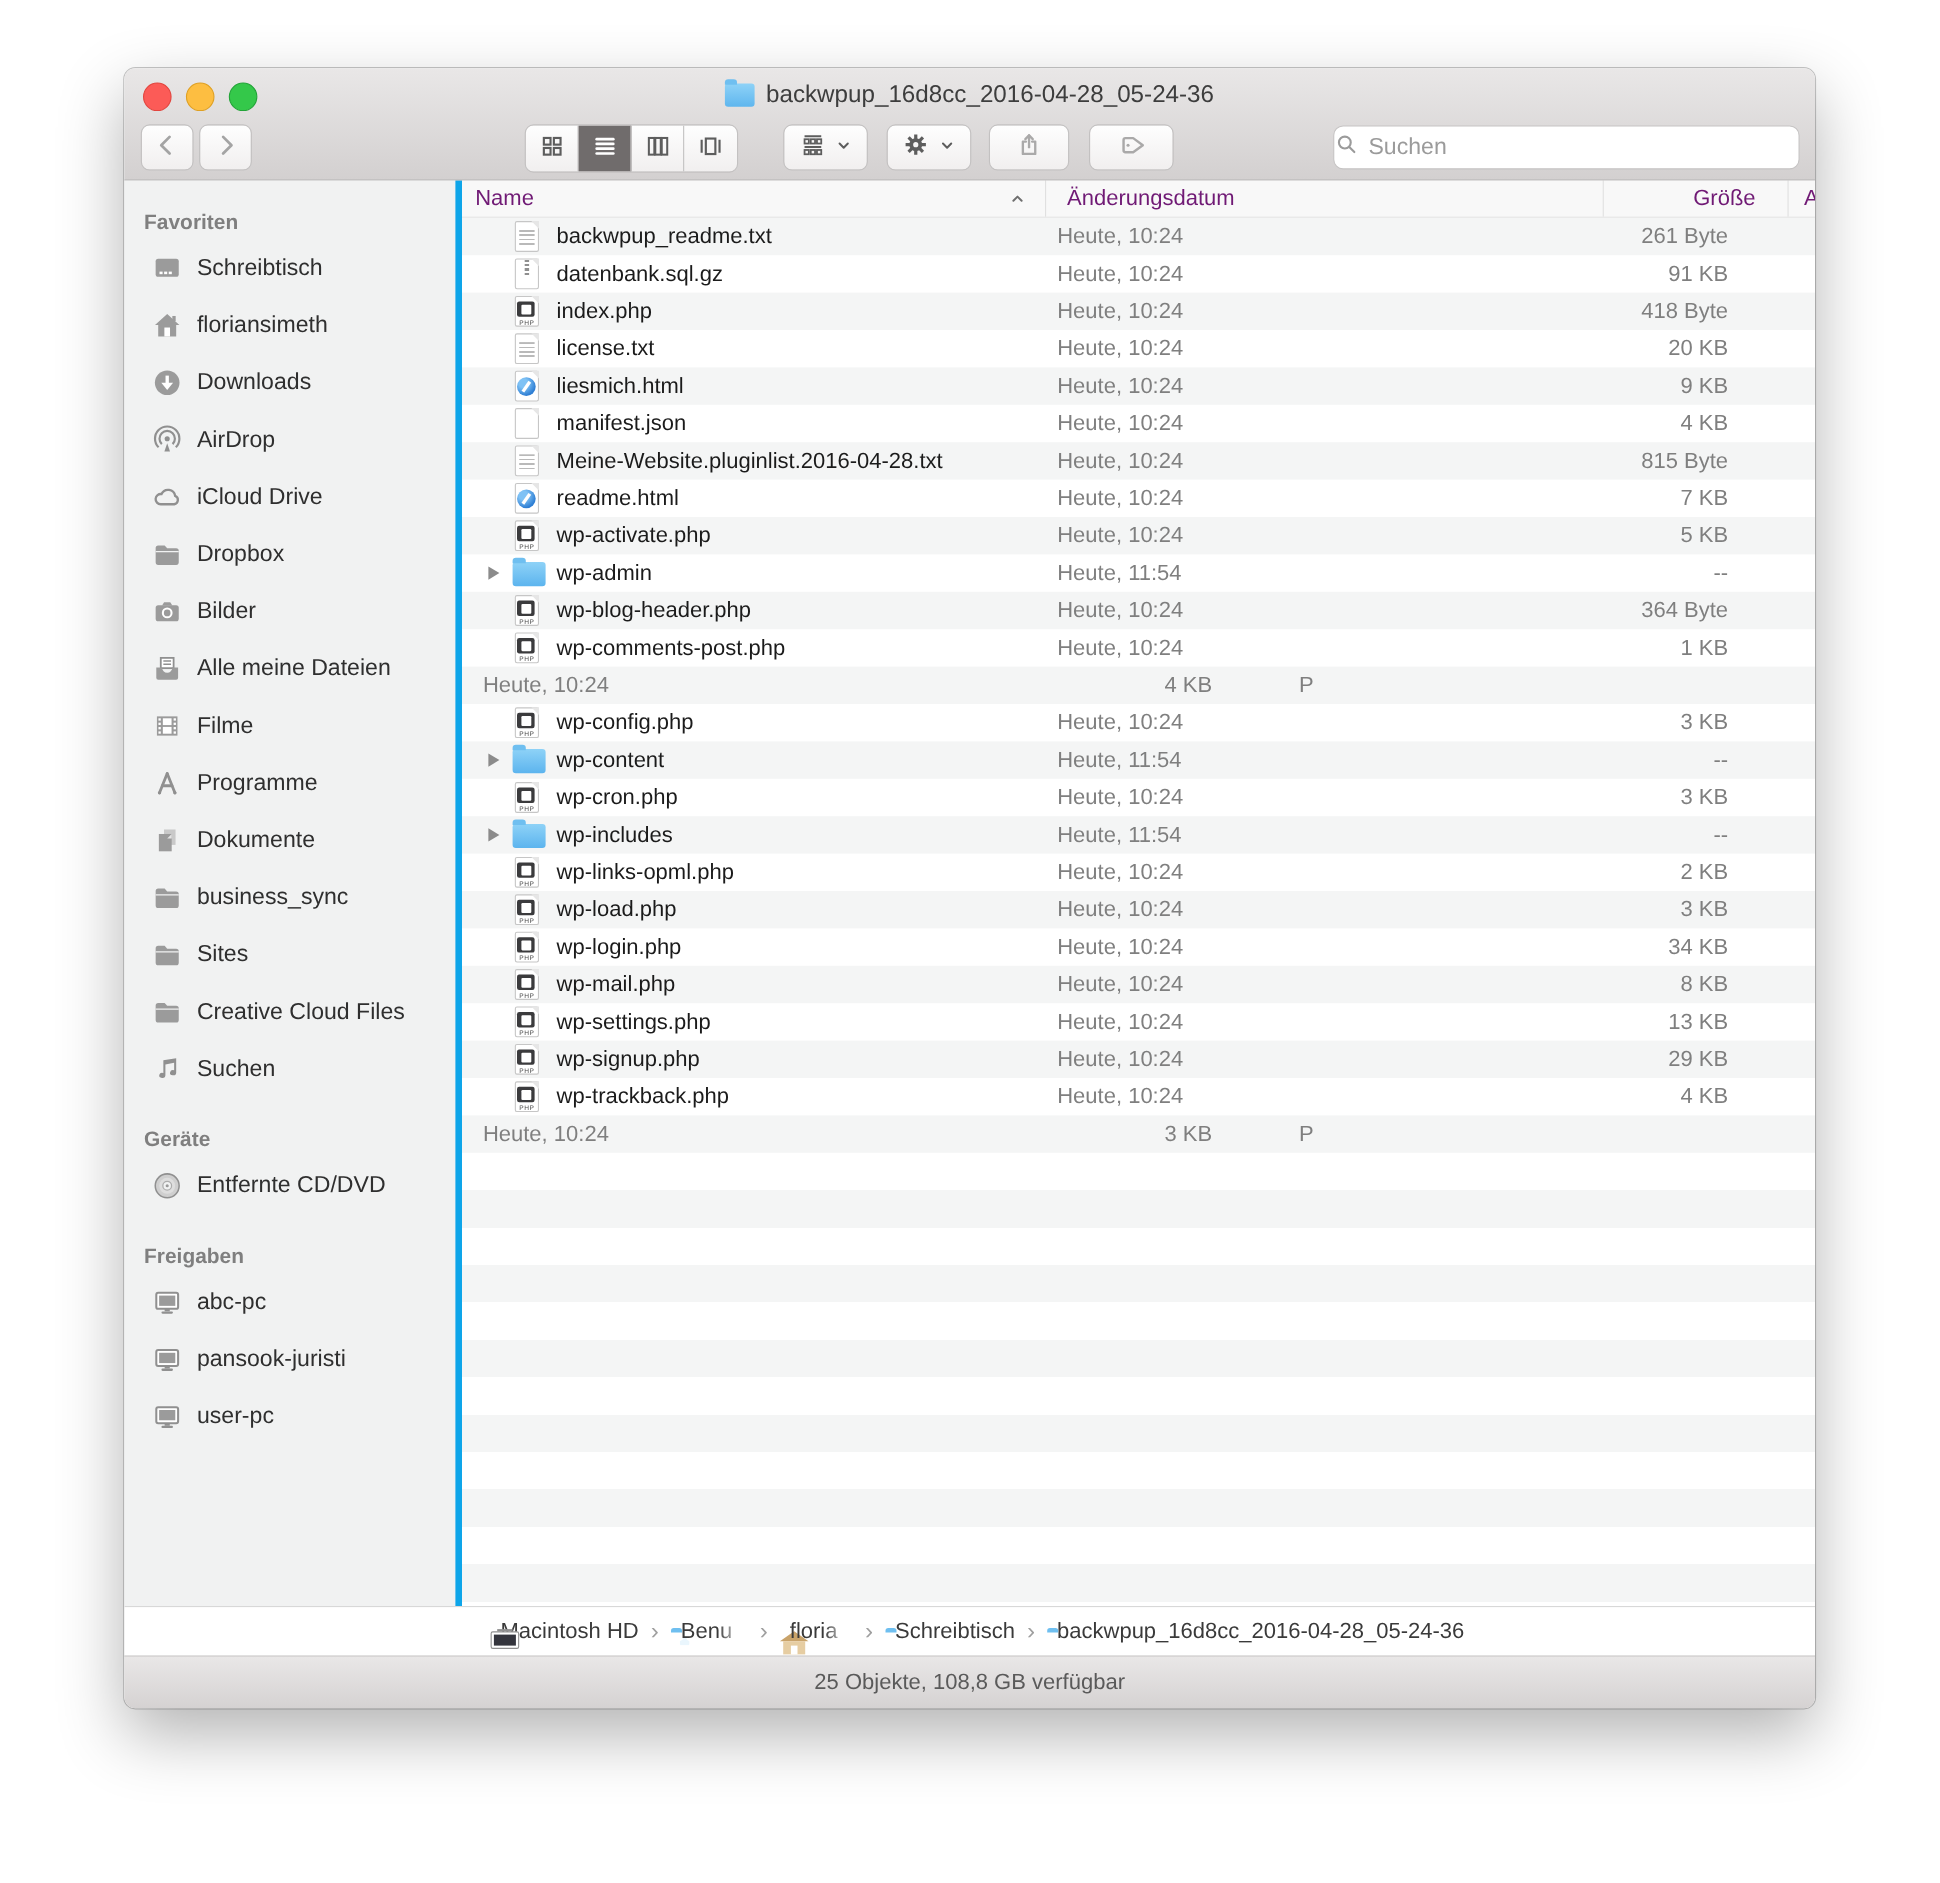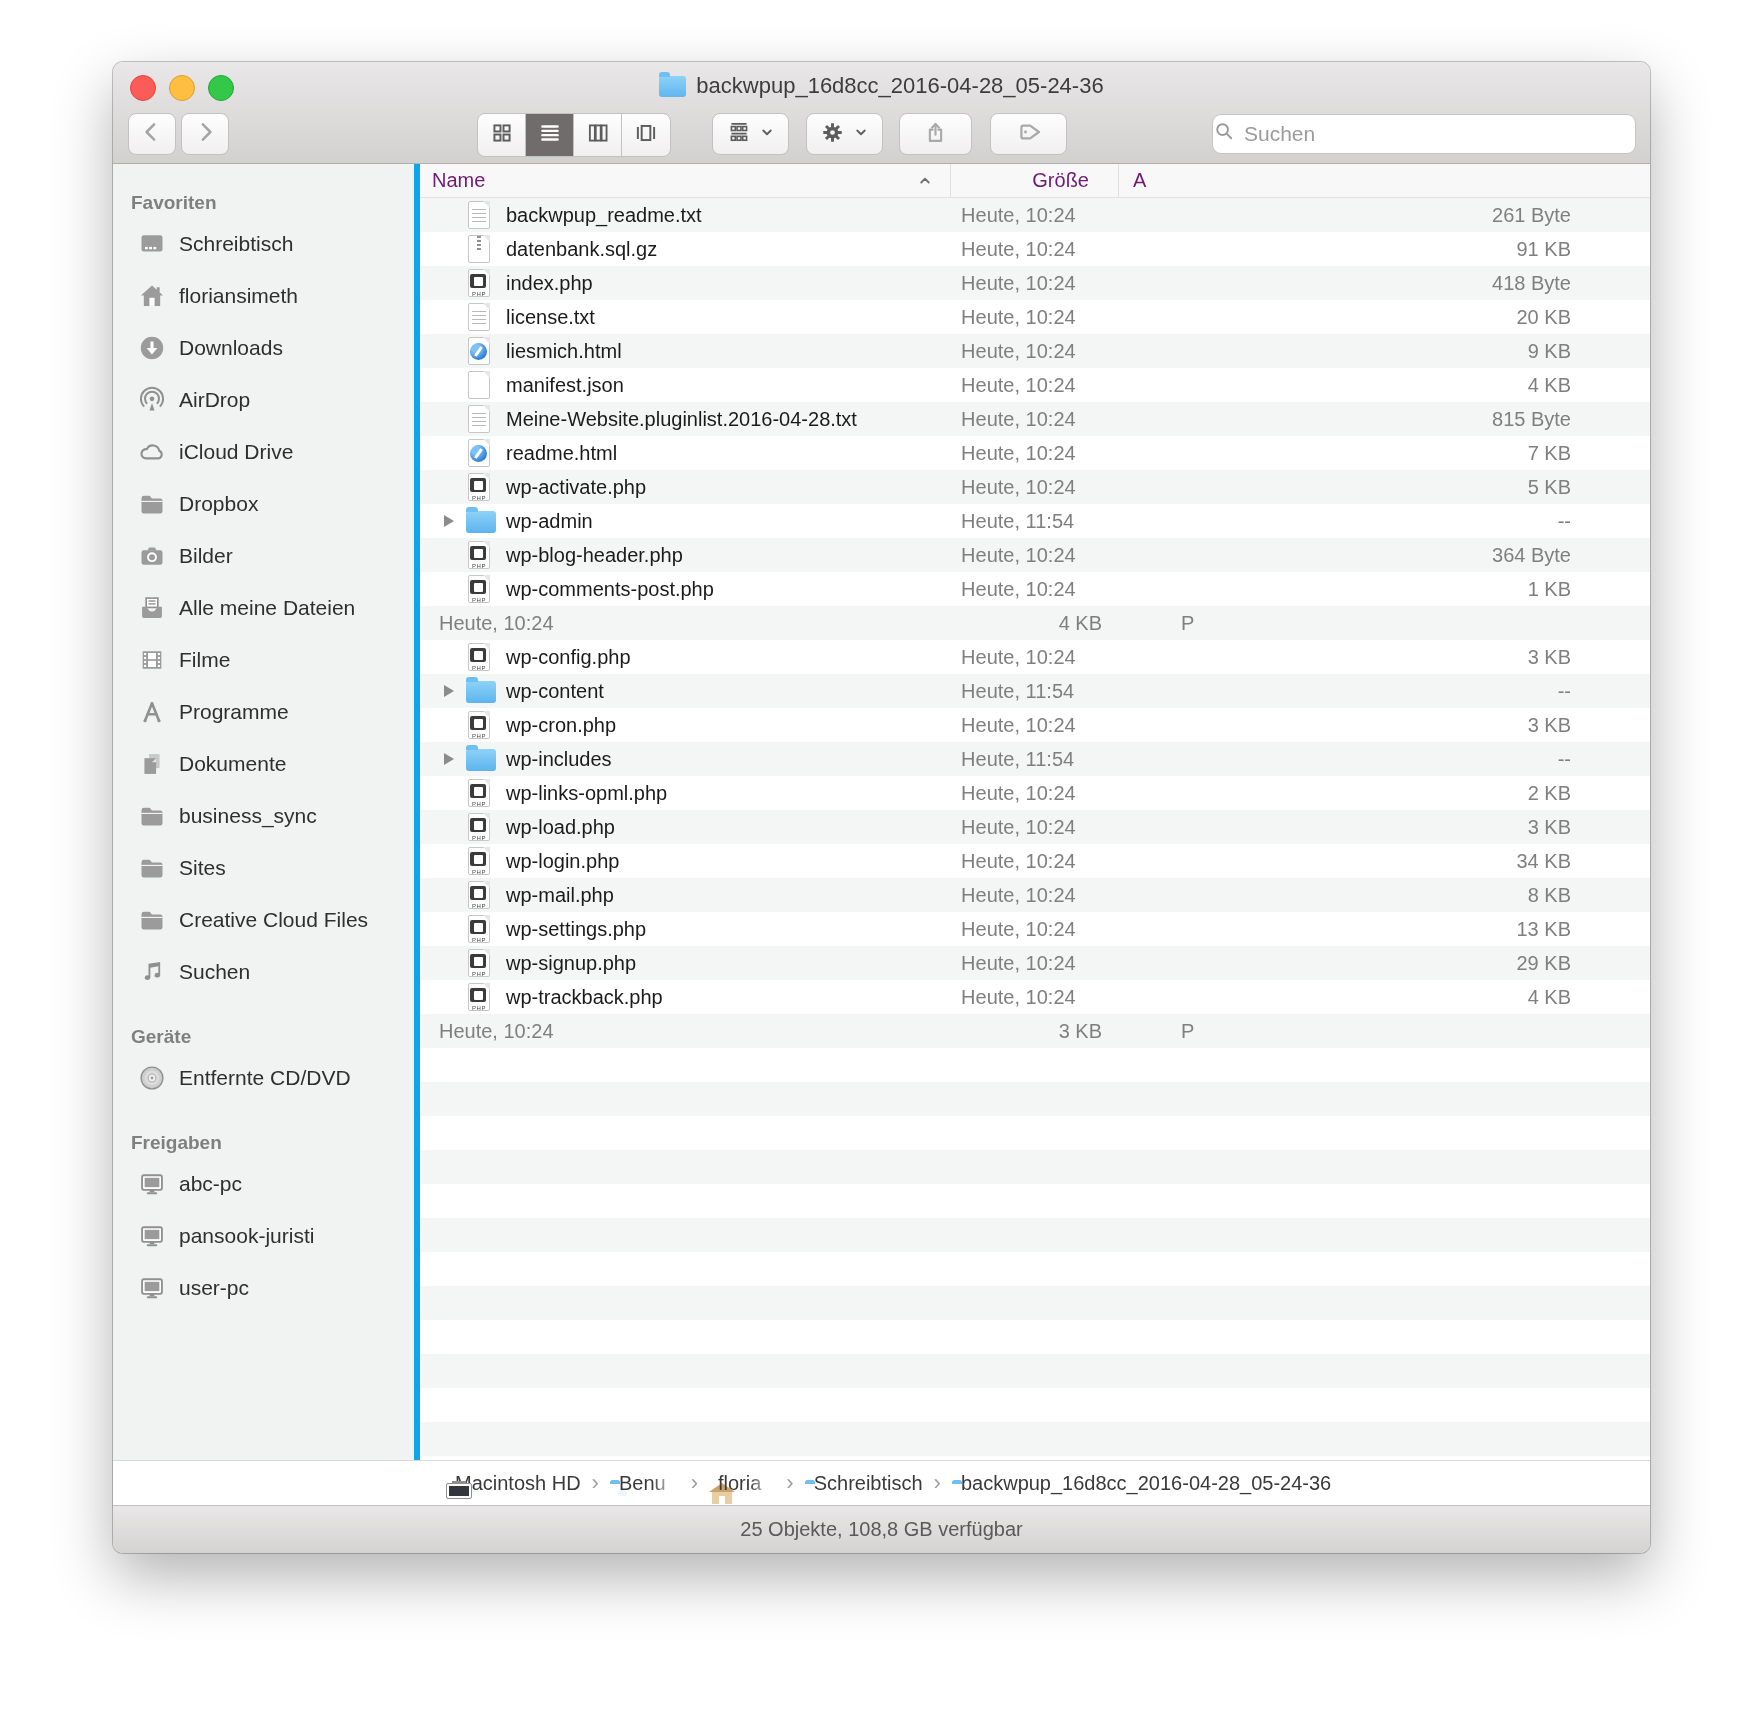--- a/index.html
+++ b/index.html
@@ -447,20 +447,23 @@
     <div class="content">
       <div class="list-header">
         <div class="hc hc-name">
           <span>Name</span>
           <span class="sort-caret">
               <svg width="18" height="18" viewBox="0 0 24 24" fill="none" stroke="#6f6f6f" stroke-width="2.4" stroke-linecap="round" stroke-linejoin="round">
                 <polyline points="7,14 12,9 17,14"></polyline>
               </svg>
             </span>
         </div>
+        <div class="hc hc-date">
+          <span>Änderungsdatum</span>
+        </div>
         <div class="hc hc-size">
           <span>Größe</span>
         </div>
         <div class="hc hc-kind">
           <span>A</span>
         </div>
       </div>
       <div class="rows" id="rows">
           <div class="row">
             <div class="cell-name">

